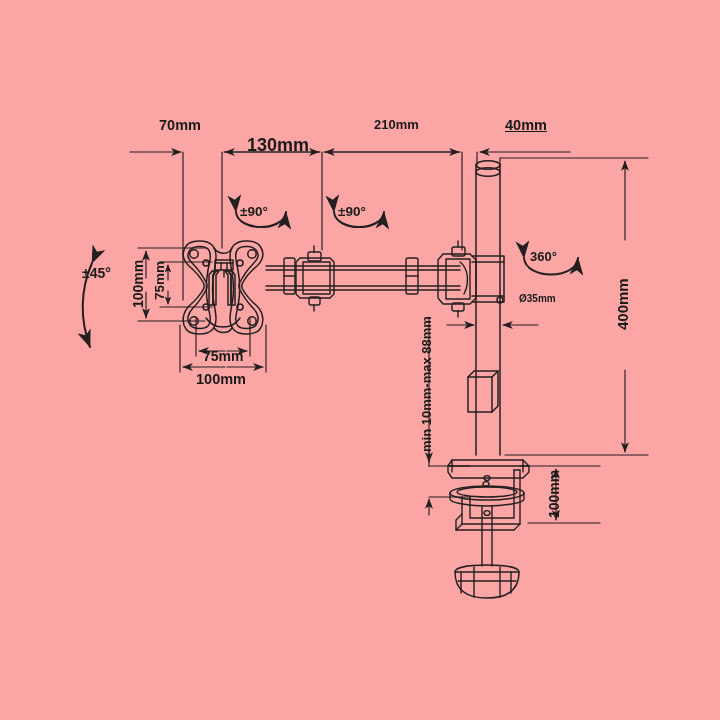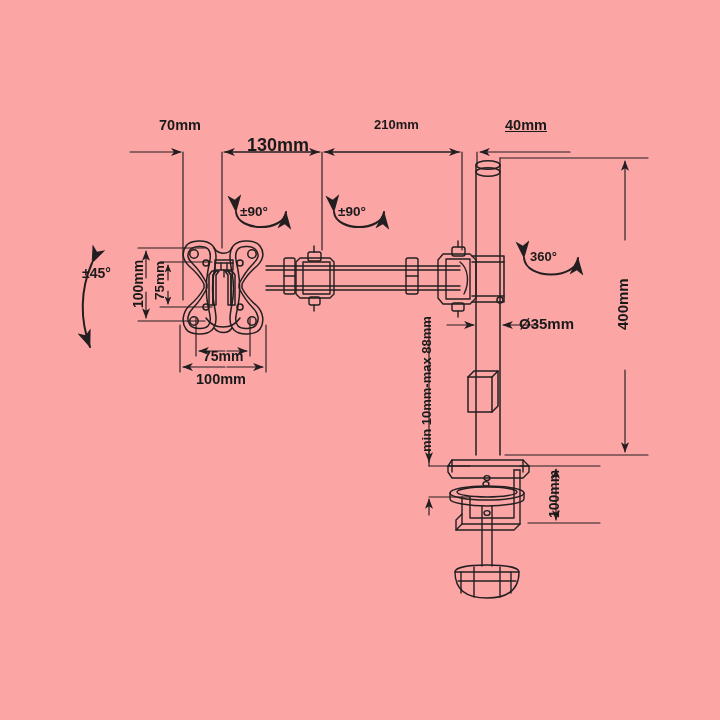--- a/index.html
+++ b/index.html
@@ -264,21 +264,21 @@
 <div class="lbl" style="left:505px;top:118px;font-size:14.5px;text-decoration:underline;">40mm</div>
 
 <div class="lbl vert" style="left:131px;top:308px;font-size:14px;">100mm</div>
 
 <div class="lbl vert" style="left:153px;top:300px;font-size:13.5px;">75mm</div>
 
 <div class="lbl" style="left:203px;top:349px;font-size:14px;">75mm</div>
 
 <div class="lbl" style="left:196px;top:372px;font-size:14.5px;">100mm</div>
 
-<div class="lbl" style="left:519px;top:316px;font-size:15px;">Ø35mm</div>
+<div class="lbl" style="left:519px;top:294px;font-size:10px;">Ø35mm</div>
 
 <div class="lbl vert" style="left:615px;top:330px;font-size:15px;">400mm</div>
 
 <div class="lbl vert" style="left:547px;top:518px;font-size:14px;">100mm</div>
 
 <div class="lbl vert" style="left:420px;top:452px;font-size:13px;">min 10mm-max 88mm</div>
 
 <div class="lbl" style="left:82px;top:266px;font-size:14px;">±45°</div>
 
 <div class="lbl" style="left:240px;top:205px;font-size:13.5px;">±90°</div>

